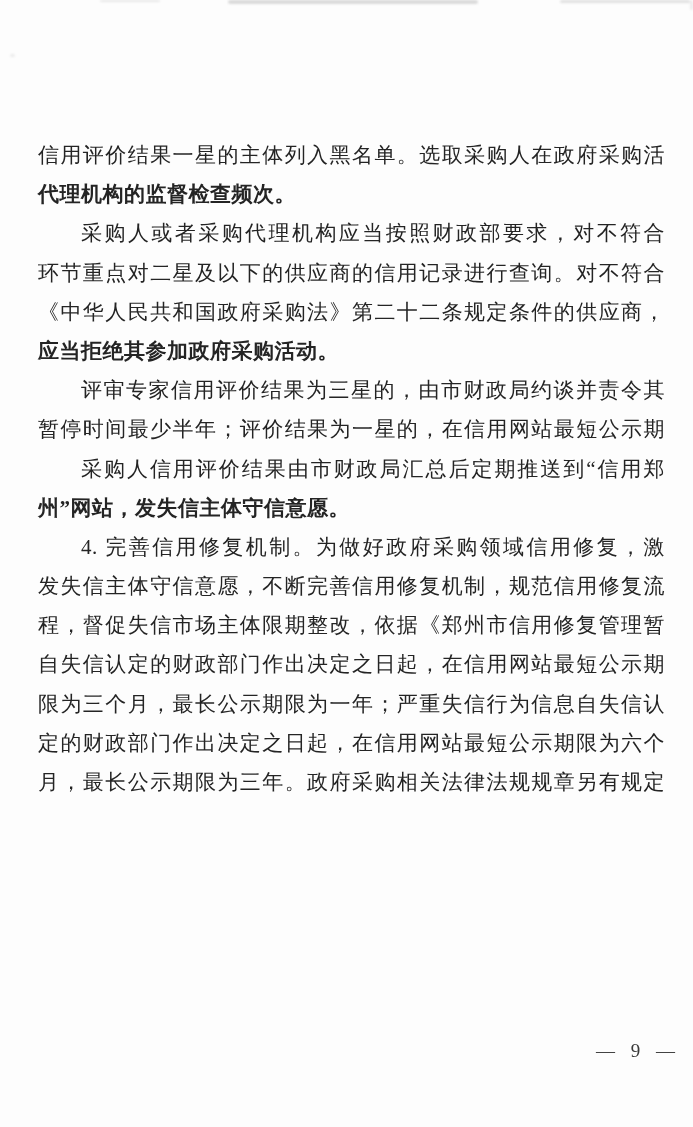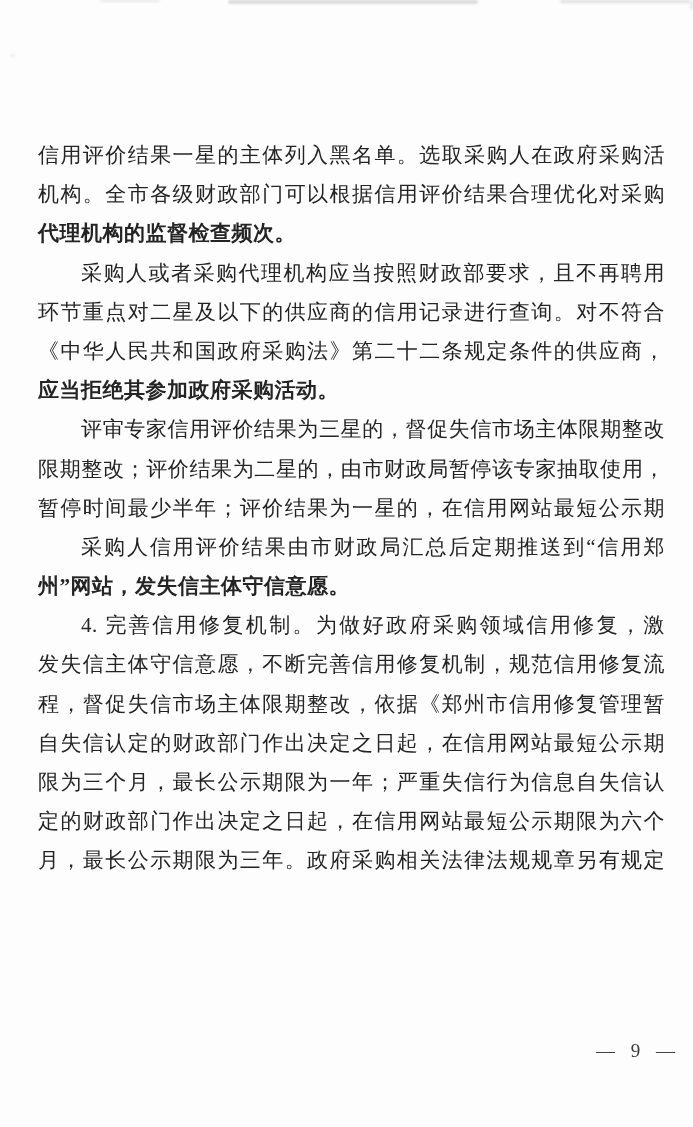--- a/index.html
+++ b/index.html
@@ -70,28 +70,26 @@
 <div class="page">
 
   <div class="scan-noise noise-1"></div>
   <div class="scan-noise noise-2"></div>
   <div class="scan-noise noise-3"></div>
   <div class="scan-noise noise-4"></div>
   <div class="scan-noise noise-5"></div>
 
   <div class="doc-body">
       <div class="line">信用评价结果一星的主体列入黑名单。选取采购人在政府采购活</div>
-      <div class="line">机构。全市各级财政部门可以根据信用评价结果合理优化对采购</div>
       <div class="line para-end">代理机构的监督检查频次。</div>
-      <div class="line indent">采购人或者采购代理机构应当按照财政部要求，且不再聘用</div>
+      <div class="line indent">采购人或者采购代理机构应当按照财政部要求，对不符合</div>
       <div class="line">环节重点对二星及以下的供应商的信用记录进行查询。对不符合</div>
       <div class="line">《中华人民共和国政府采购法》第二十二条规定条件的供应商，</div>
       <div class="line para-end">应当拒绝其参加政府采购活动。</div>
-      <div class="line indent">评审专家信用评价结果为三星的，督促失信市场主体限期整改</div>
-      <div class="line">限期整改；评价结果为二星的，由市财政局暂停该专家抽取使用，</div>
+      <div class="line indent">评审专家信用评价结果为三星的，由市财政局约谈并责令其</div>
       <div class="line">暂停时间最少半年；评价结果为一星的，在信用网站最短公示期</div>
       <div class="line indent">采购人信用评价结果由市财政局汇总后定期推送到“信用郑</div>
       <div class="line para-end">州”网站，发失信主体守信意愿。</div>
       <div class="line indent">4. 完善信用修复机制。为做好政府采购领域信用修复，激</div>
       <div class="line">发失信主体守信意愿，不断完善信用修复机制，规范信用修复流</div>
       <div class="line">程，督促失信市场主体限期整改，依据《郑州市信用修复管理暂</div>
       <div class="line">自失信认定的财政部门作出决定之日起，在信用网站最短公示期</div>
       <div class="line">限为三个月，最长公示期限为一年；严重失信行为信息自失信认</div>
       <div class="line">定的财政部门作出决定之日起，在信用网站最短公示期限为六个</div>
       <div class="line">月，最长公示期限为三年。政府采购相关法律法规规章另有规定</div>

